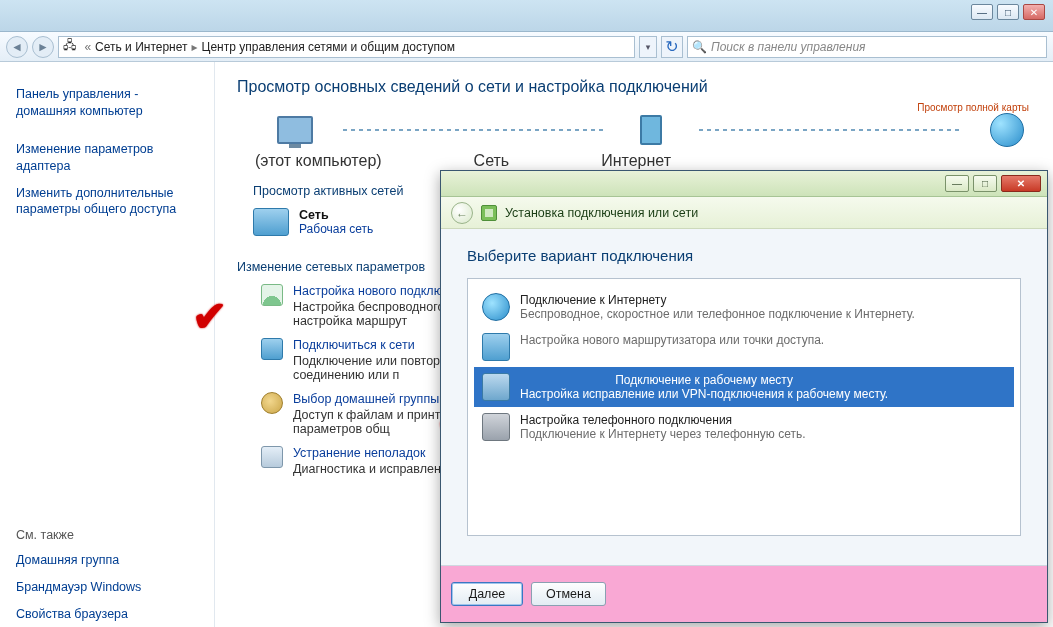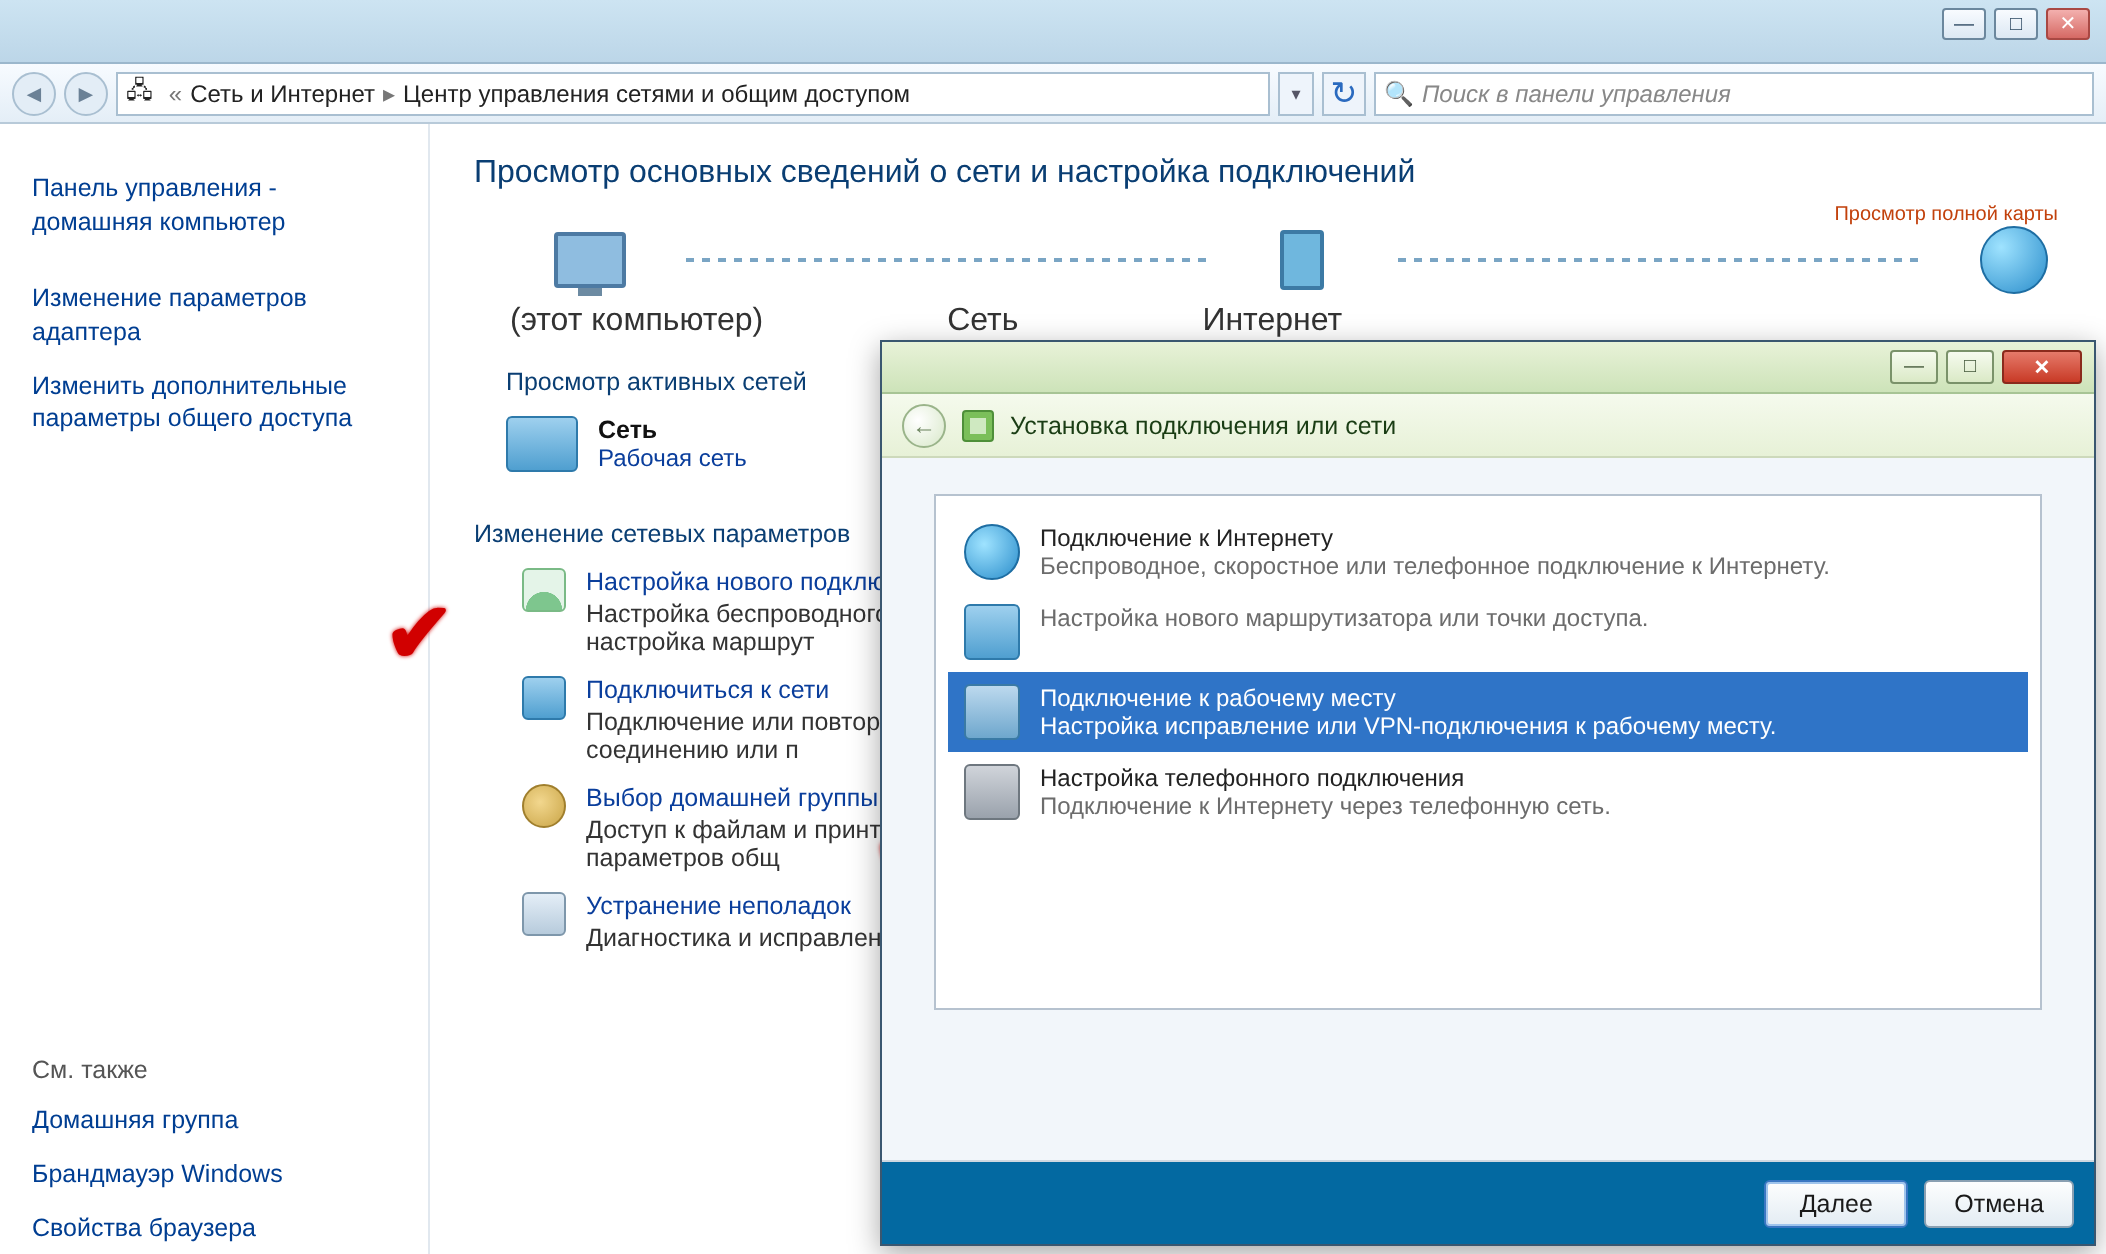--- a/index.html
+++ b/index.html
@@ -119,27 +119,27 @@
 
   .dialog .body { padding:18px 26px 0; }
   .dtitle { color:#0a3e73; font-size:15px; margin-bottom:14px; }
   .listbox {
     border:1px solid #b6c2cf; background:#fff; height:258px; padding:8px 6px; overflow:hidden;
   }
   .ditem { display:flex; gap:10px; padding:6px 8px; align-items:flex-start; font-size:12px; }
   .ditem .di { width:28px; height:28px; flex:0 0 28px; display:flex; align-items:center; justify-content:center;}
   .ditem .dt { color:#222; font-weight:normal; }
   .ditem .dd { color:#6c6c6c; }
-  .ditem.sel { background:#2f74c7; color:#fff; }
+  .ditem.sel { background:#2f74c7; color:#fff;text-align:center; }
   .ditem.sel .dt, .ditem.sel .dd { color:#fff; }
 
   .dialog .buttons {
-    position:absolute; left:0; right:0; bottom:0; height:42px;
-    background:#0369a1; border-top:1px solid #cfd8e0;
-    display:flex; align-items:center; justify-content:flex-end; padding:0 10px; gap:8px;
+    position:absolute; left:0; right:0; bottom:0; height:57px;
+    background:#f9a8d4; border-top:1px solid #cfd8e0;
+    display:flex; align-items:center; justify-content:flex-start; padding:0 10px; gap:8px;
   }
   .btn {
     min-width:72px; height:24px; padding:0 14px;
     border:1px solid #8aa0b2; border-radius:3px;
     background:linear-gradient(#fdfefe,#e3ecf3);
     font-size:12.5px; color:#1a1a1a; display:flex; align-items:center; justify-content:center;
   }
   .btn.primary { border-color:#3a77c2; box-shadow:0 0 0 1px #9fc4ec inset; }
 
   
@@ -276,20 +276,21 @@
     <div class="dwinbtn">—</div>
     <div class="dwinbtn">□</div>
     <div class="dwinbtn close">✕</div>
   </div>
   <div class="header">
     <div class="backcircle">←</div>
     <div class="wizicon"></div>
     <span>Установка подключения или сети</span>
   </div>
   <div class="body">
+    <div class="dtitle">Выберите вариант подключения</div>
     <div class="listbox">
       <div class="ditem">
         <div class="di">
             <div class="ic ic-globe"></div>
           </div>
         <div>
             <div class="dt">Подключение к Интернету</div>
              <div class="dd">Беспроводное, скоростное или телефонное подключение к Интернету.</div>
           </div>
       </div>

